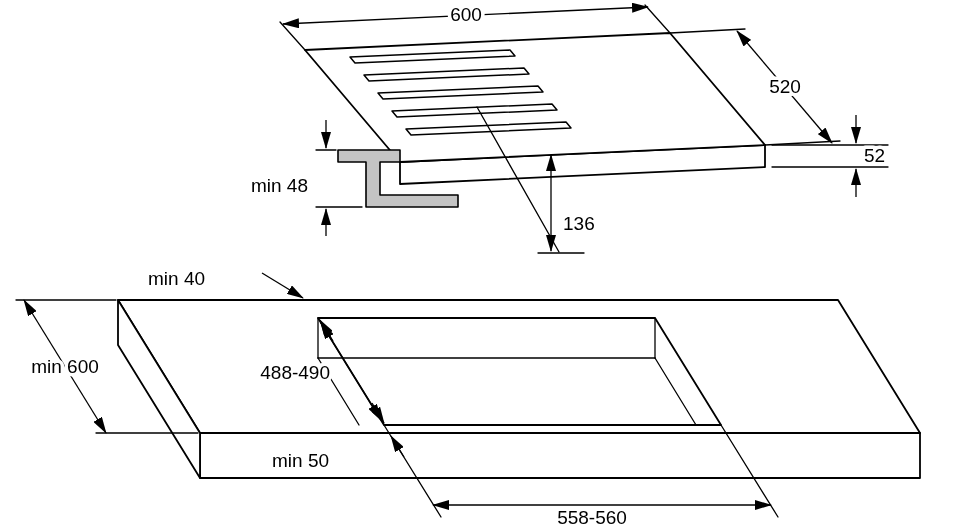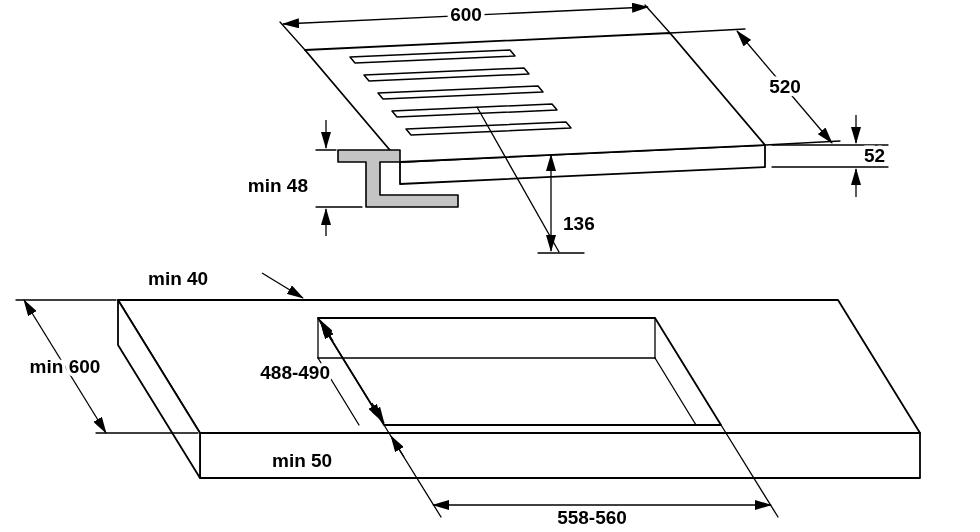--- a/index.html
+++ b/index.html
@@ -2,21 +2,20 @@
 <html><head>
 <meta charset="utf-8">
 <style>
   html,body{margin:0;padding:0;background:#ffffff;}
   .canvas{
     position:relative;
     width:980px;height:532px;
     background:#ffffff;
     font-family:"Liberation Sans", sans-serif;
     overflow:hidden;
-    font-weight:bold;
   }
   svg{display:block;}
   .face{fill:#ffffff;stroke:#000000;stroke-width:1.8;stroke-linejoin:round;}
   .bar{fill:#ffffff;stroke:#000000;stroke-width:1.5;stroke-linejoin:round;}
   .bracket{fill:#c4c4c4;stroke:#000000;stroke-width:1.6;stroke-linejoin:round;}
   .thin{fill:none;stroke:#000000;stroke-width:1.3;stroke-linecap:round;}
   .dimline{fill:none;stroke:#000000;stroke-width:1.3;stroke-linecap:butt;}
   text.dim{
     font-size:19px;fill:#000000;
     font-family:"Liberation Sans", sans-serif;

